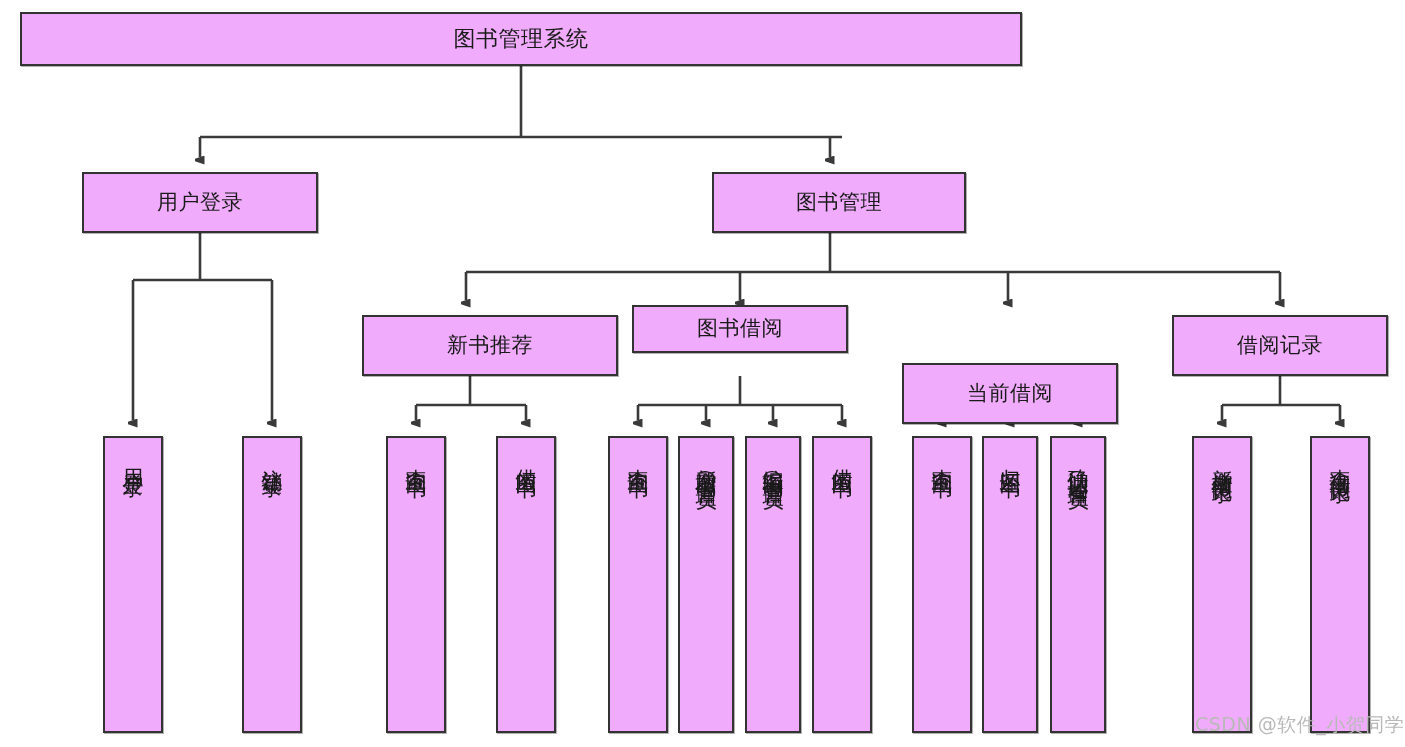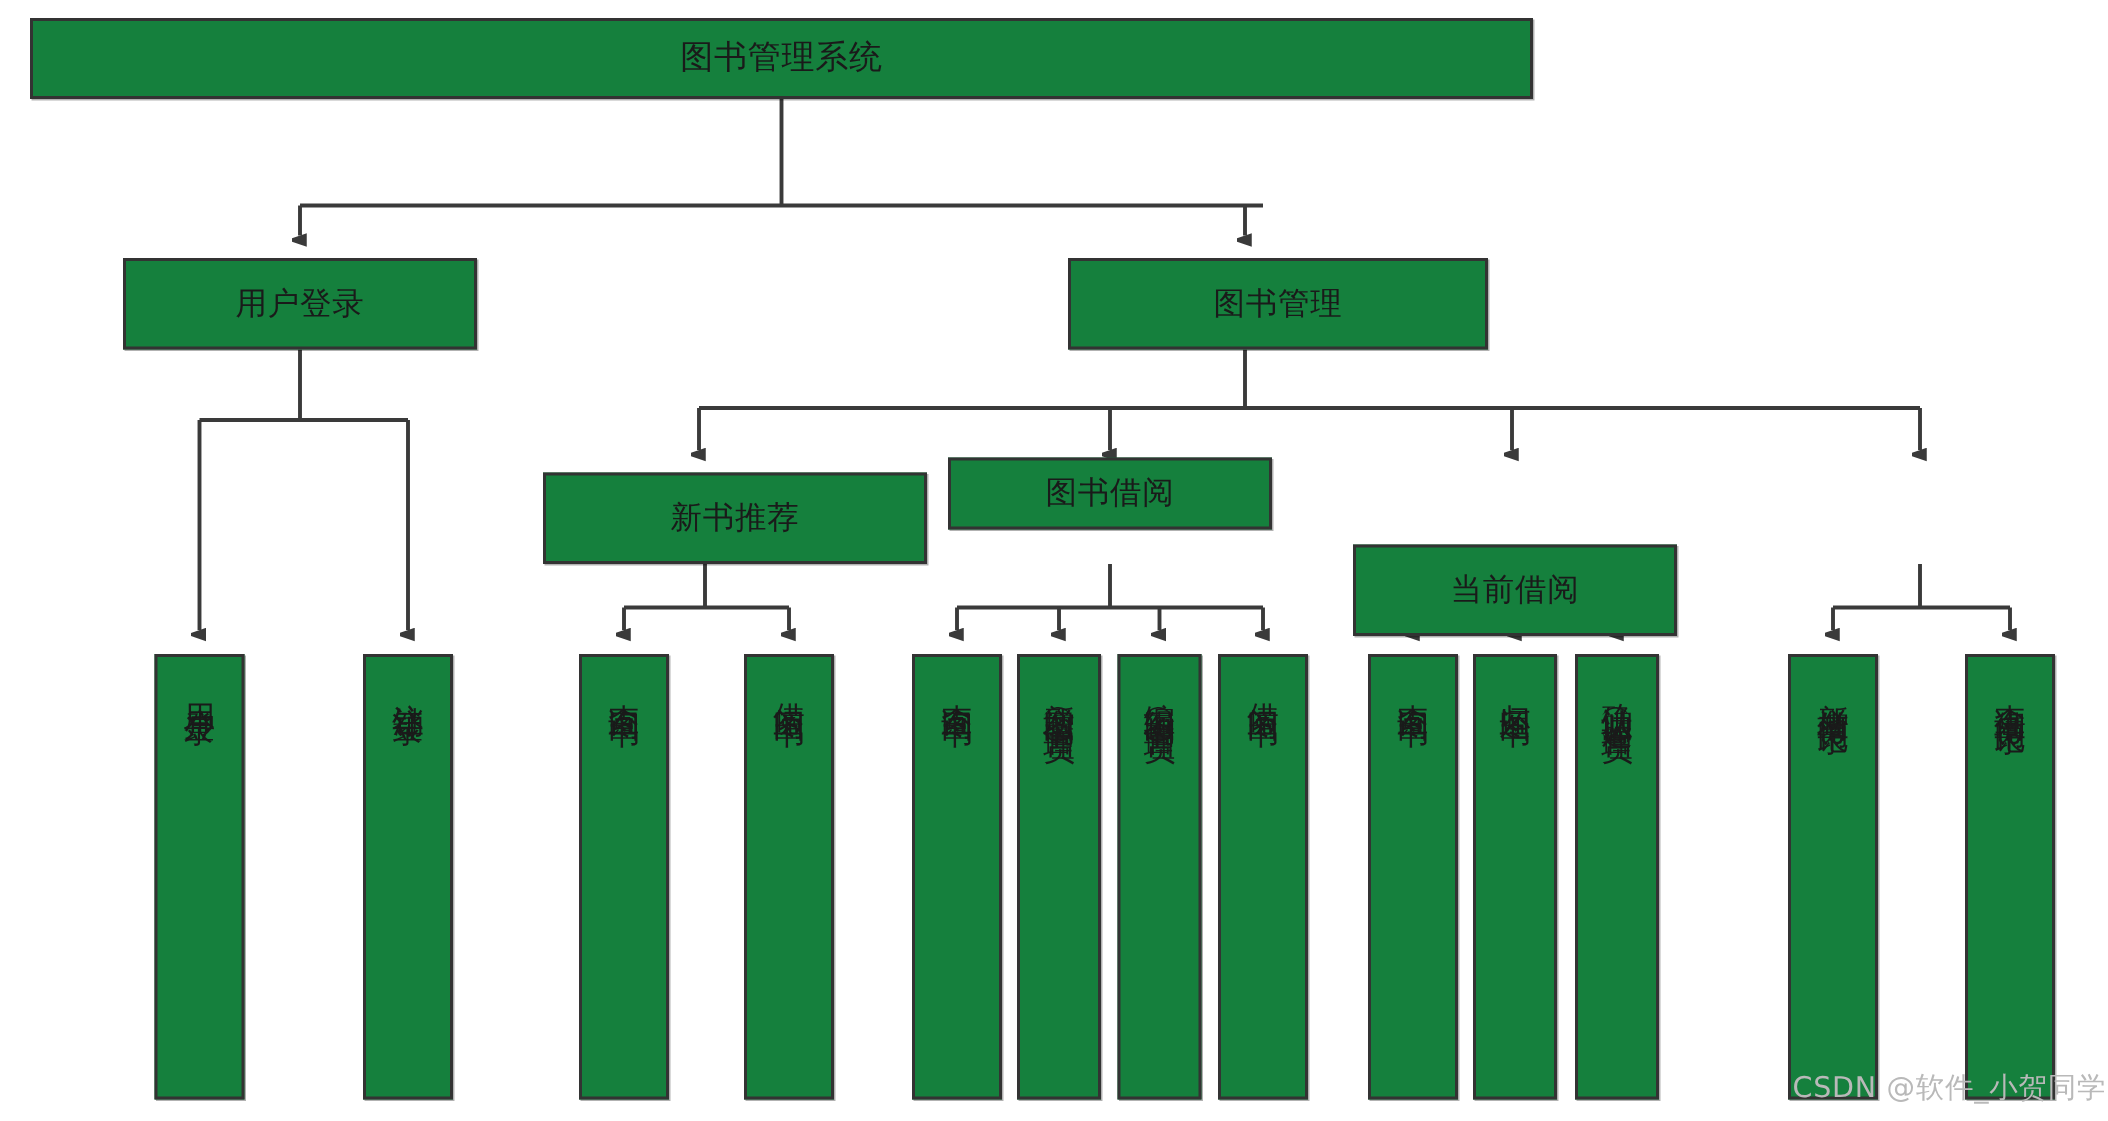--- a/index.html
+++ b/index.html
@@ -22,21 +22,21 @@
     position: absolute;
     left: 0;
     top: 0;
     width: 1405px;
     height: 747px;
     pointer-events: none;
   }
   .node {
     position: absolute;
     box-sizing: border-box;
-    background: #15803d;
+    background: #f0abfc;
     border: 2px solid #333333;
     display: flex;
     align-items: center;
     justify-content: center;
     color: #1a1a1a;
     box-shadow: 1px 1px 0 rgba(0,0,0,0.30);
   }
   .node .label {
     display: block;
     text-align: center;
@@ -133,36 +133,39 @@
   </svg>
 
   <div class="node horiz root" style="left:20px; top:12px; width:1002px; height:54px;">
     <span class="label">图书管理系统</span>
   </div>
 
   <div class="node horiz" style="left:82px; top:172px; width:236px; height:61px;">
     <span class="label">用户登录</span>
   </div>
 
-  <div class="node horiz" style="left:712px; top:172px; width:280px; height:61px;">
+  <div class="node horiz" style="left:712px; top:172px; width:254px; height:61px;">
     <span class="label">图书管理</span>
   </div>
 
   <div class="node horiz" style="left:362px; top:315px; width:256px; height:61px;">
     <span class="label">新书推荐</span>
   </div>
 
   <div class="node horiz" style="left:632px; top:305px; width:216px; height:48px;">
     <span class="label">图书借阅</span>
   </div>
 
   <div class="node horiz" style="left:902px; top:315px; width:216px; height:61px;margin-top:48px;">
     <span class="label">当前借阅</span>
   </div>
 
+  <div class="node horiz" style="left:1172px; top:315px; width:216px; height:61px;">
+    <span class="label">借阅记录</span>
+  </div>
 
   <div class="node vert" style="left:103px; top:436px; width:60px; height:297px;">
     <span class="label">用户登录</span>
   </div>
 
   <div class="node vert" style="left:242px; top:436px; width:60px; height:297px;">
     <span class="label">注销登录</span>
   </div>
 
   <div class="node vert" style="left:386px; top:436px; width:60px; height:297px;">

